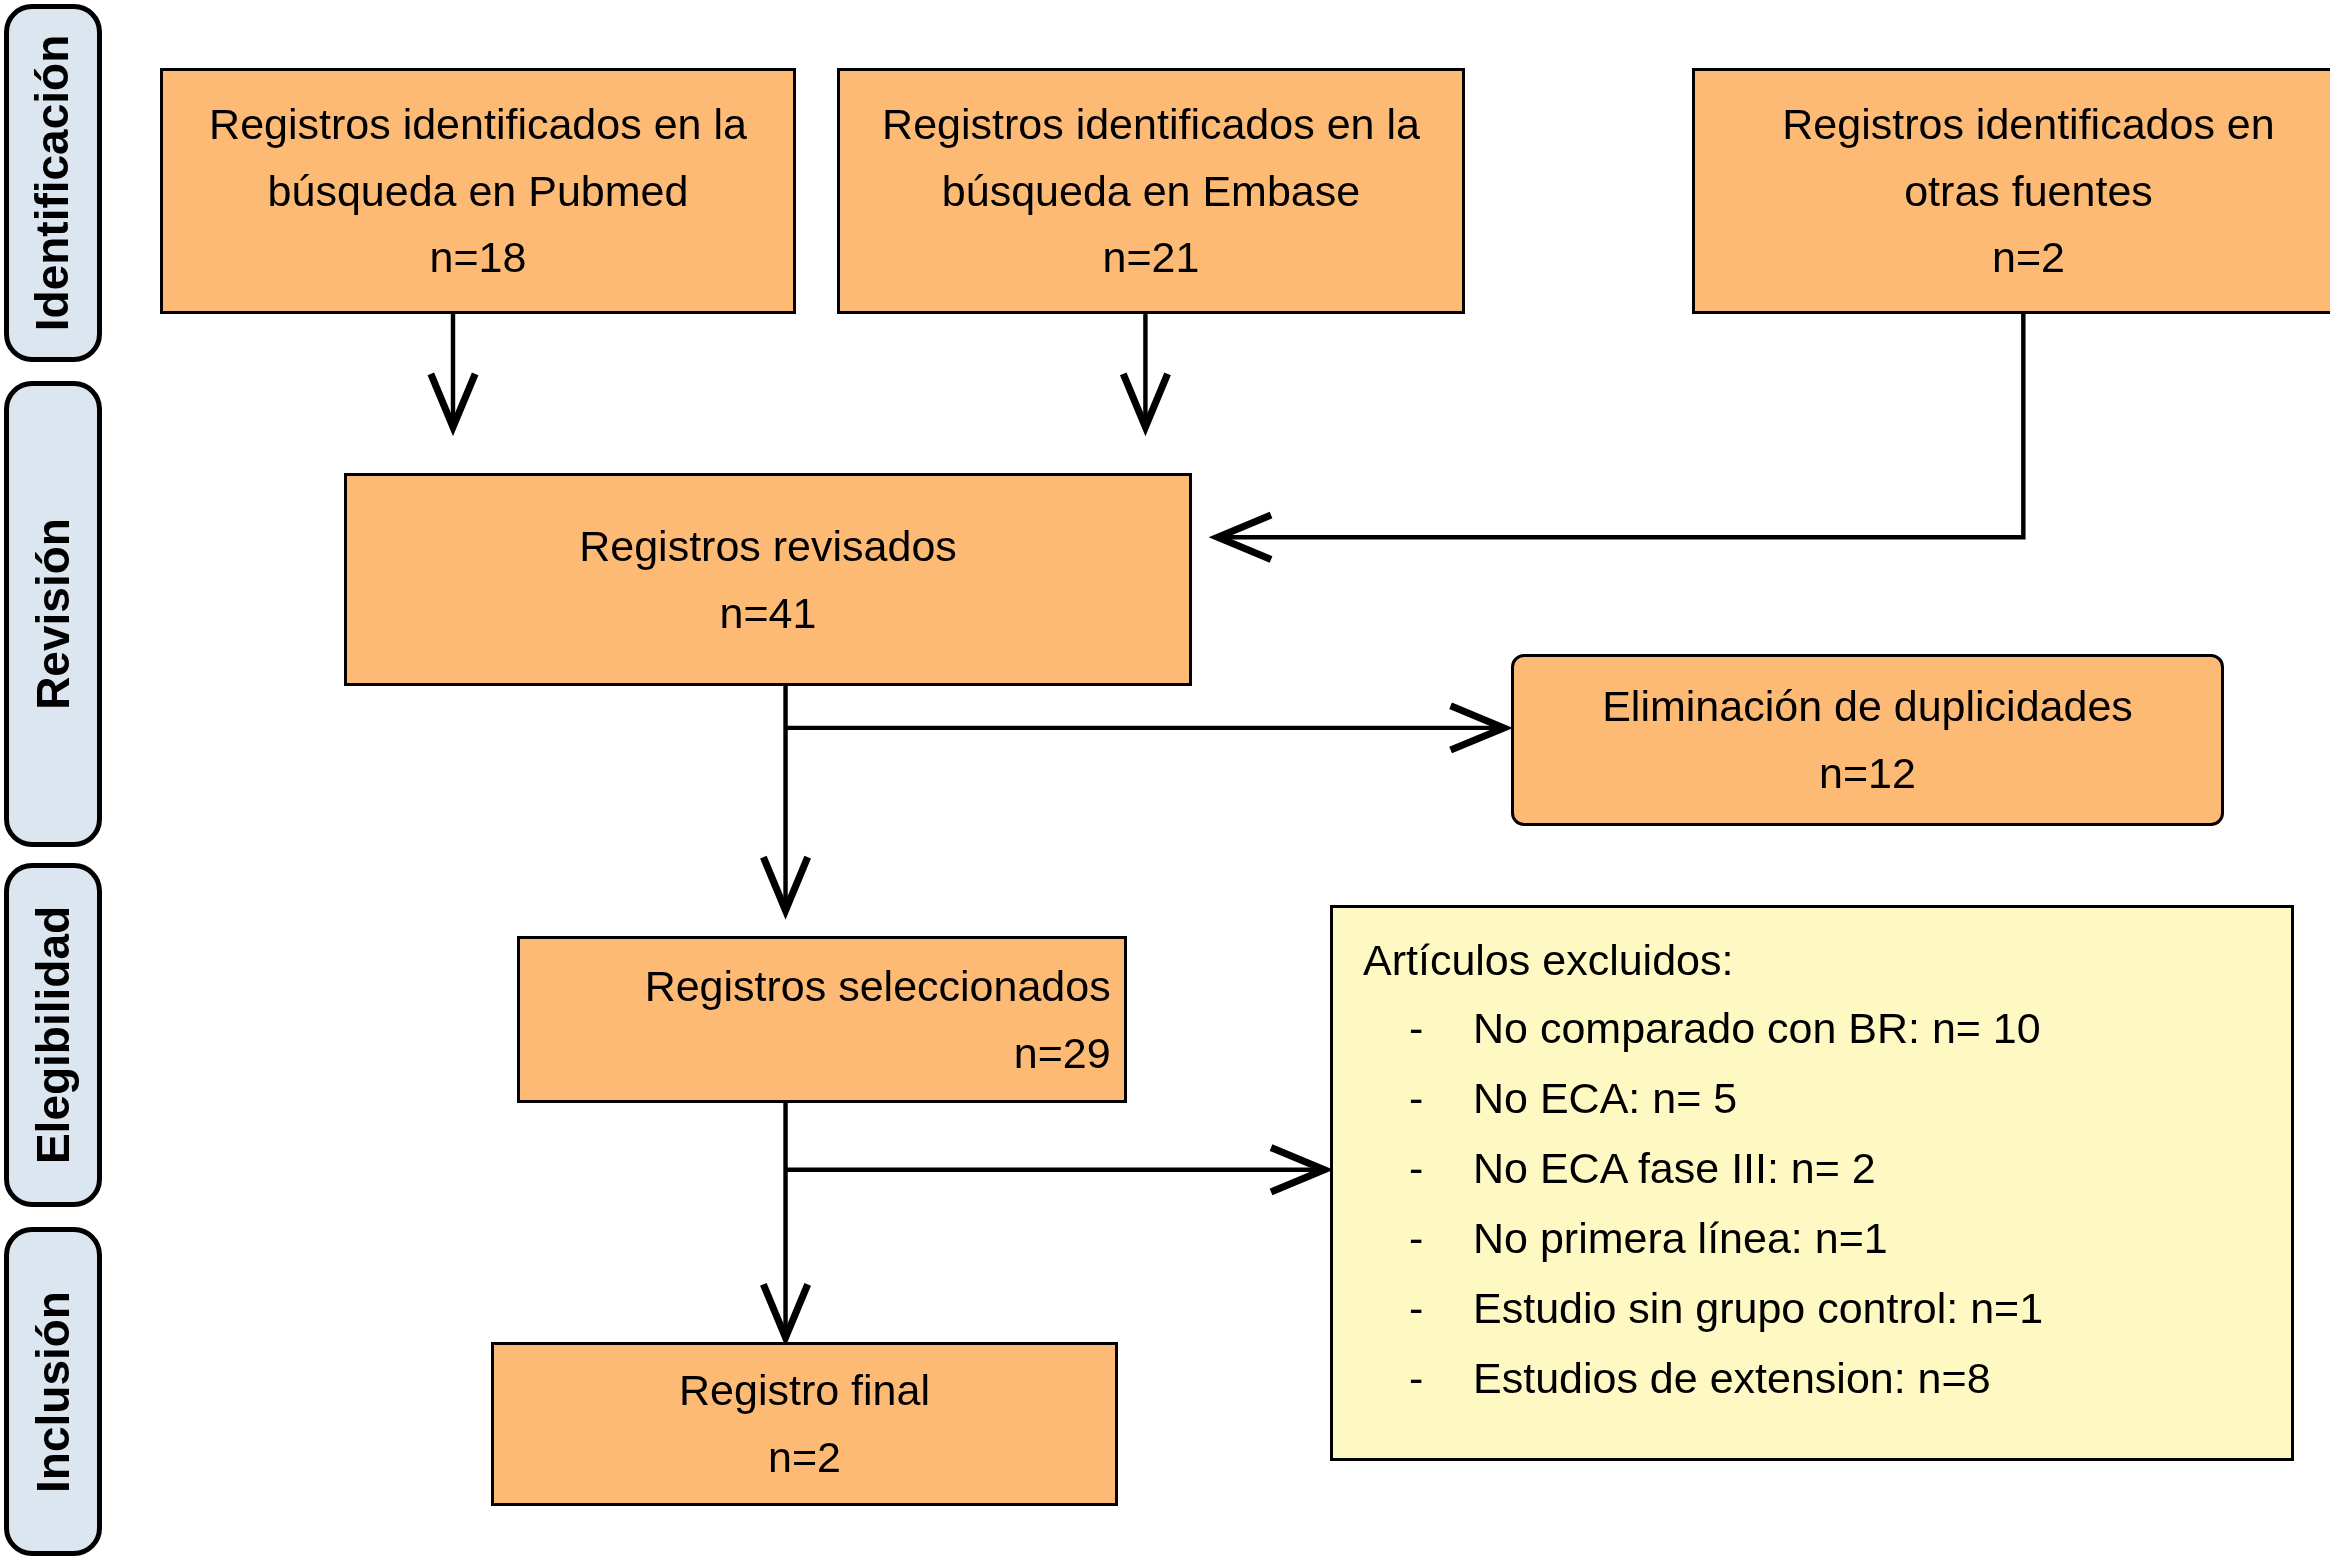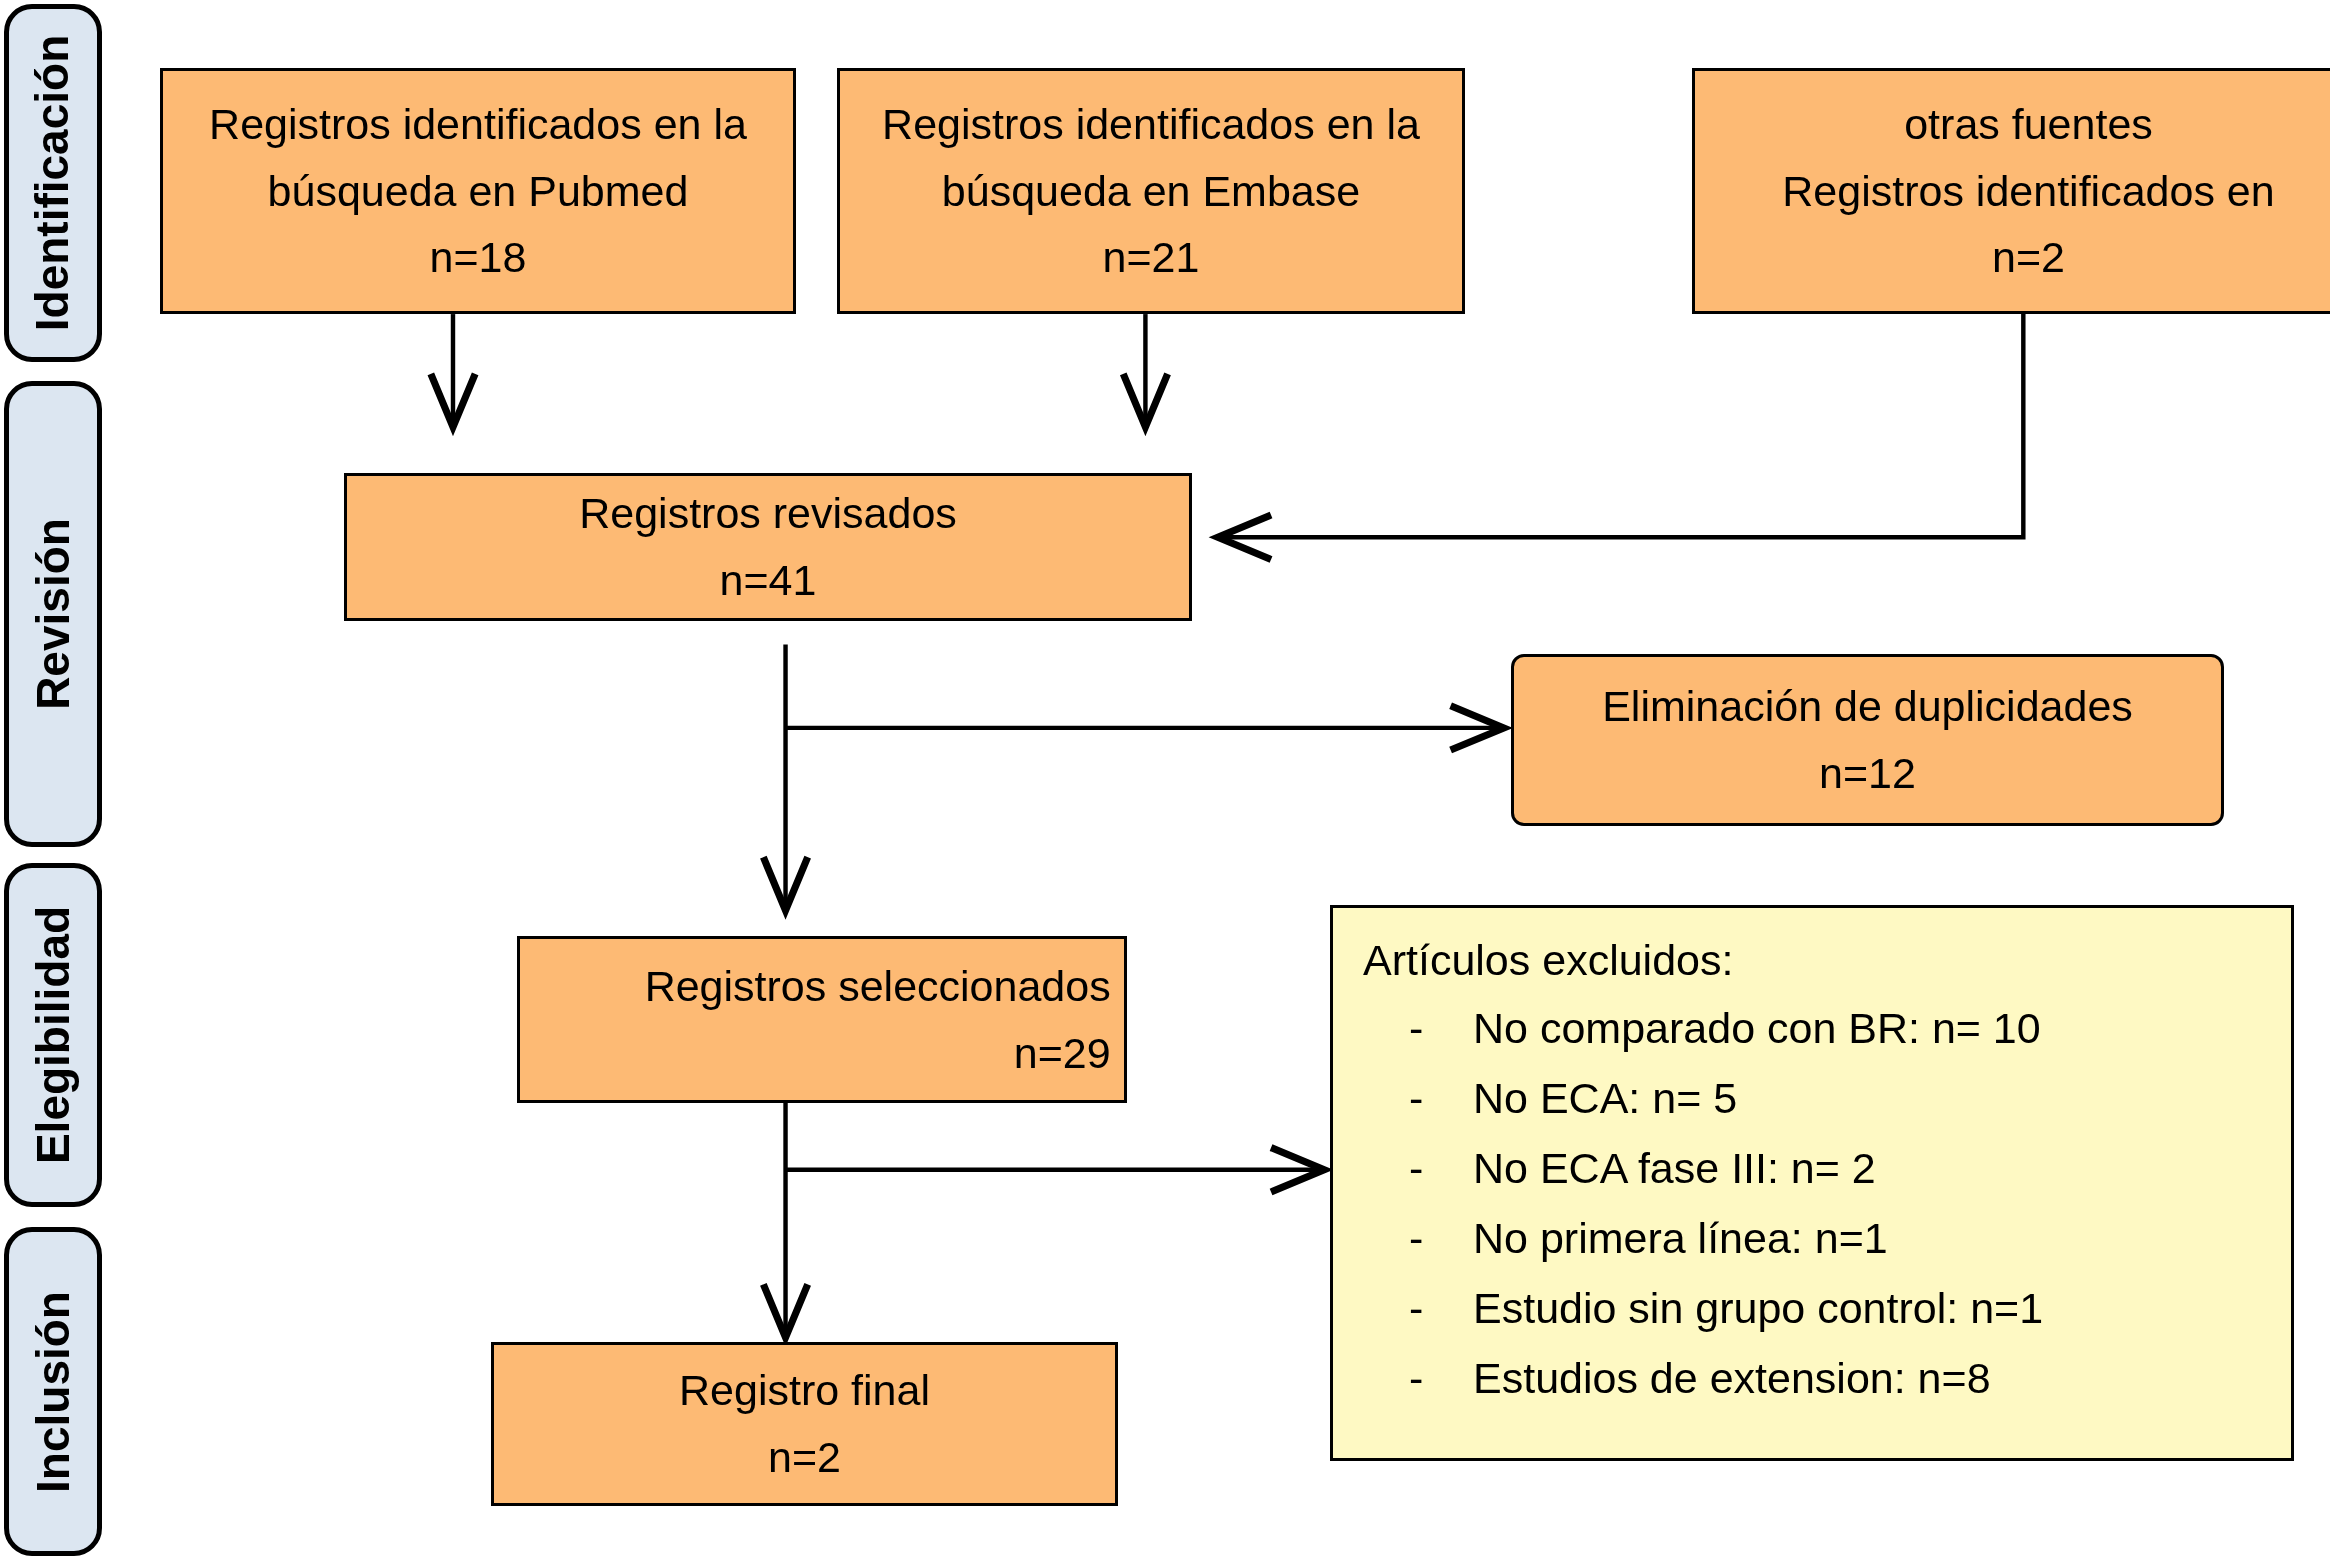--- a/index.html
+++ b/index.html
@@ -149,26 +149,26 @@
     <span class="line">n=18</span>
   </div>
 
   <div class="flow-box" style="left:837px; top:68px; width:628px; height:246px;">
     <span class="line">Registros identificados en la</span>
     <span class="line">búsqueda en Embase</span>
     <span class="line">n=21</span>
   </div>
 
   <div class="flow-box" style="left:1692px; top:68px; width:673px; height:246px;">
+    <span class="line">Registros identificados en</span>
     <span class="line">otras fuentes</span>
-    <span class="line">Registros identificados en</span>
     <span class="line">n=2</span>
   </div>
 
-  <div class="flow-box" style="left:344px; top:473px; width:848px; height:148px;">
+  <div class="flow-box" style="left:344px; top:473px; width:848px; height:213px;">
     <span class="line">Registros revisados</span>
     <span class="line">n=41</span>
   </div>
 
   <div class="flow-box" style="left:1511px; top:654px; width:713px; height:172px;border-radius:13px;">
     <span class="line">Eliminación de duplicidades</span>
     <span class="line">n=12</span>
   </div>
 
   <div class="flow-box" style="left:517px; top:936px; width:610px; height:167px;align-items:flex-end;">

